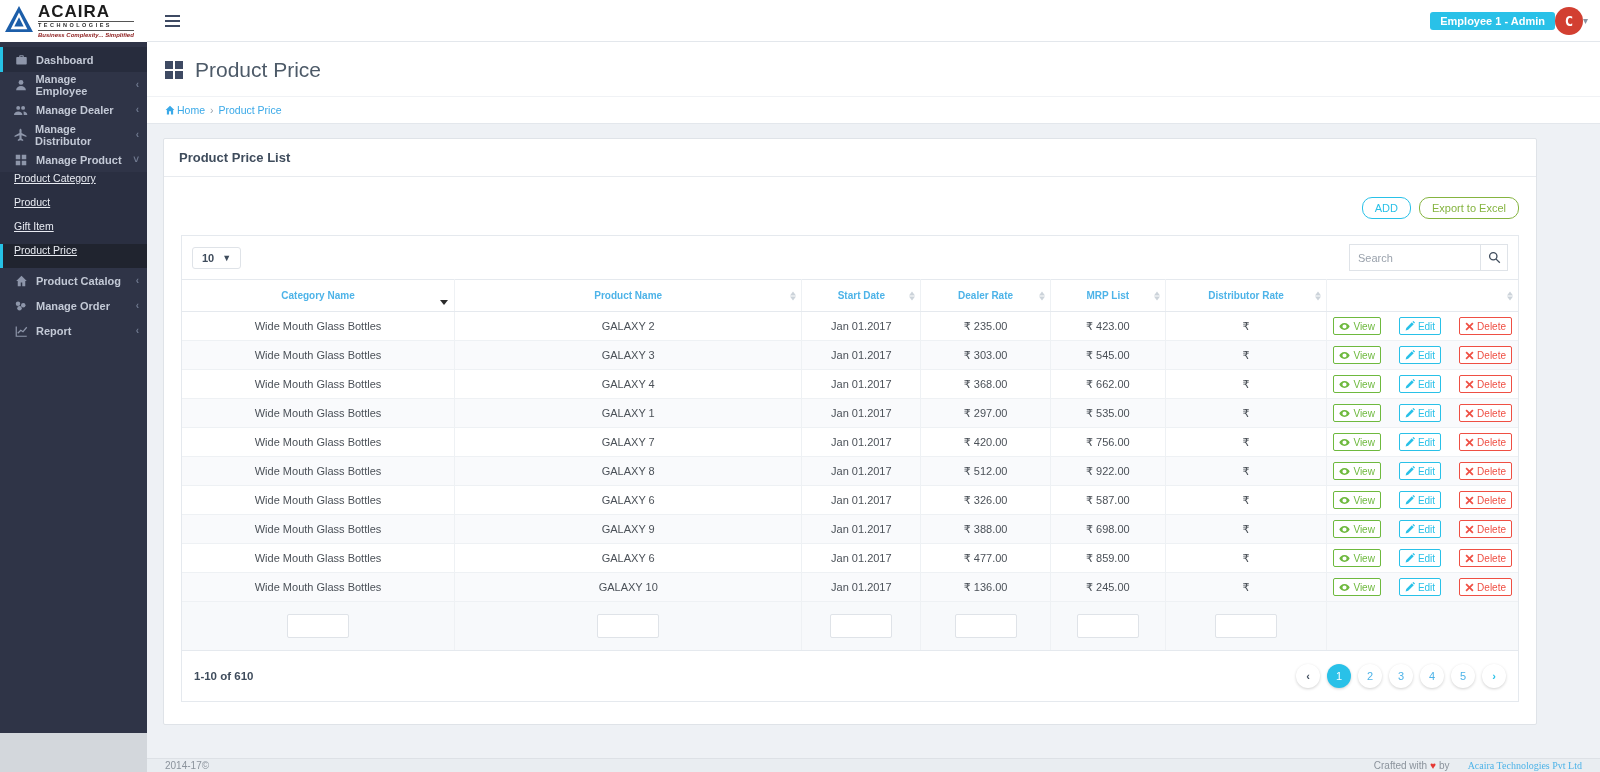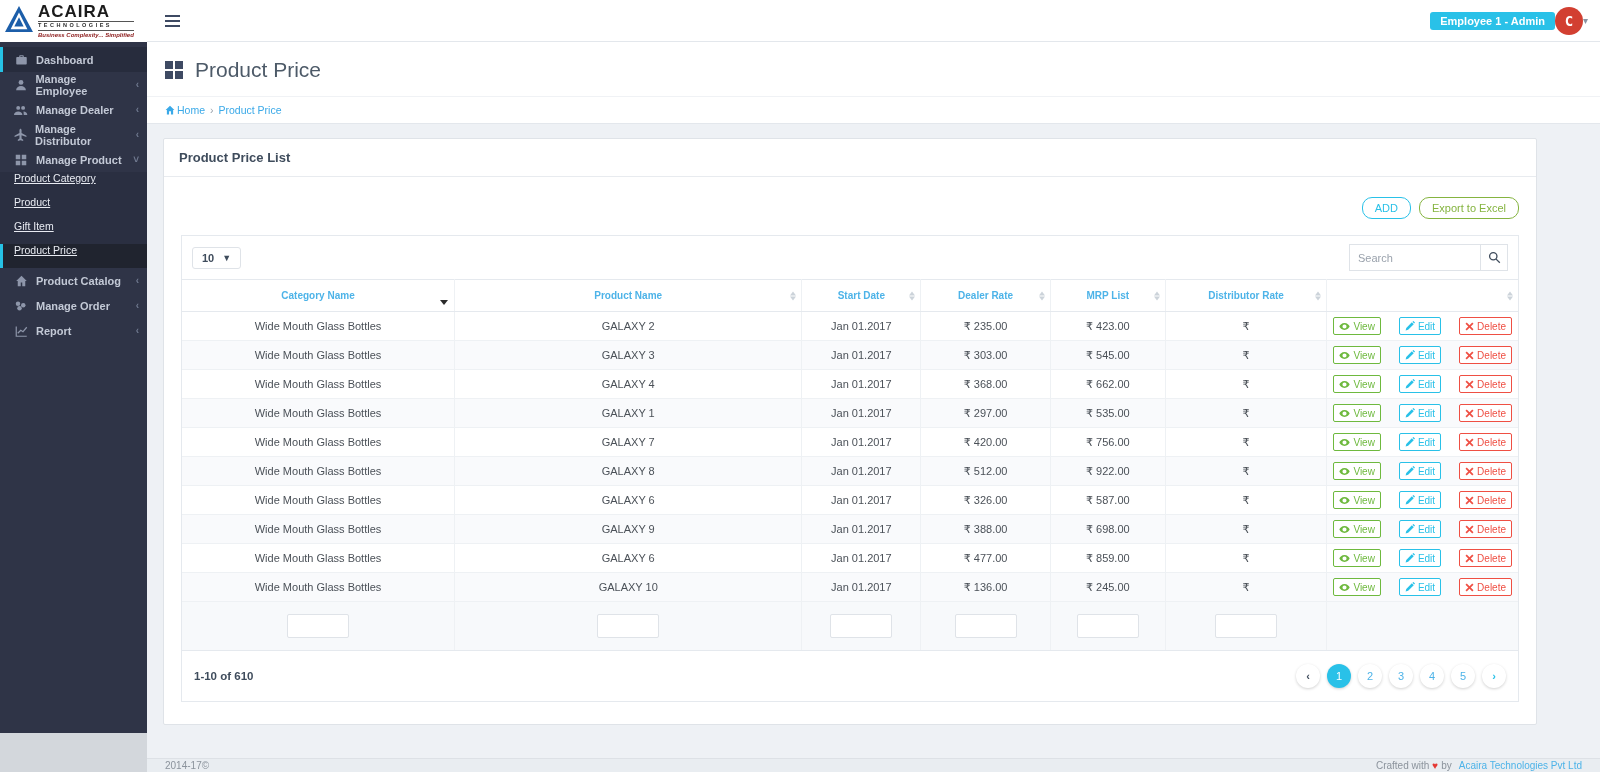--- a/index.html
+++ b/index.html
@@ -90,21 +90,21 @@
   .table-footer { display:flex; justify-content:space-between; align-items:center; padding:13px 12px; }
   .summary { font-size:11.5px; color:#3f4c5c; font-weight:bold; }
   .pagination { display:flex; align-items:center; gap:7px; }
   .page-btn { width:24px; height:24px; border-radius:50%; background:#fff; box-shadow:0 1px 3px rgba(0,0,0,.18); display:flex; align-items:center; justify-content:center; font-size:11px; color:#4db3e8; cursor:pointer; border:none; font-family:inherit; }
   .page-btn.active { background:#29c1e8; color:#fff; }
   .page-btn.arrow-prev { color:#3f4c5c; font-weight:bold; }
   .page-btn.arrow-next { color:#29c1e8; font-weight:bold; }
 
   .footer { height:14px; background:#e9edf1; border-top:1px solid #dde1e6; display:flex; align-items:center; justify-content:space-between; padding:0 18px; font-size:10px; color:#8b939c; }
   .footer .heart { color:#e53935; margin:0 3px; }
-  .footer a { color:#4db3e8; text-decoration:none; margin-left:7px; cursor:pointer; }
+  .footer a { color:#4db3e8; text-decoration:none; margin-left:18px; cursor:pointer;font-family:Liberation Serif, serif; }
   .icon svg { display:block; }
 </style>
 </head>
 <body>
 
 <div class="app">
 
   <aside class="sidebar">
     <div class="logo-box">
       <span class="logo-tri icon">

